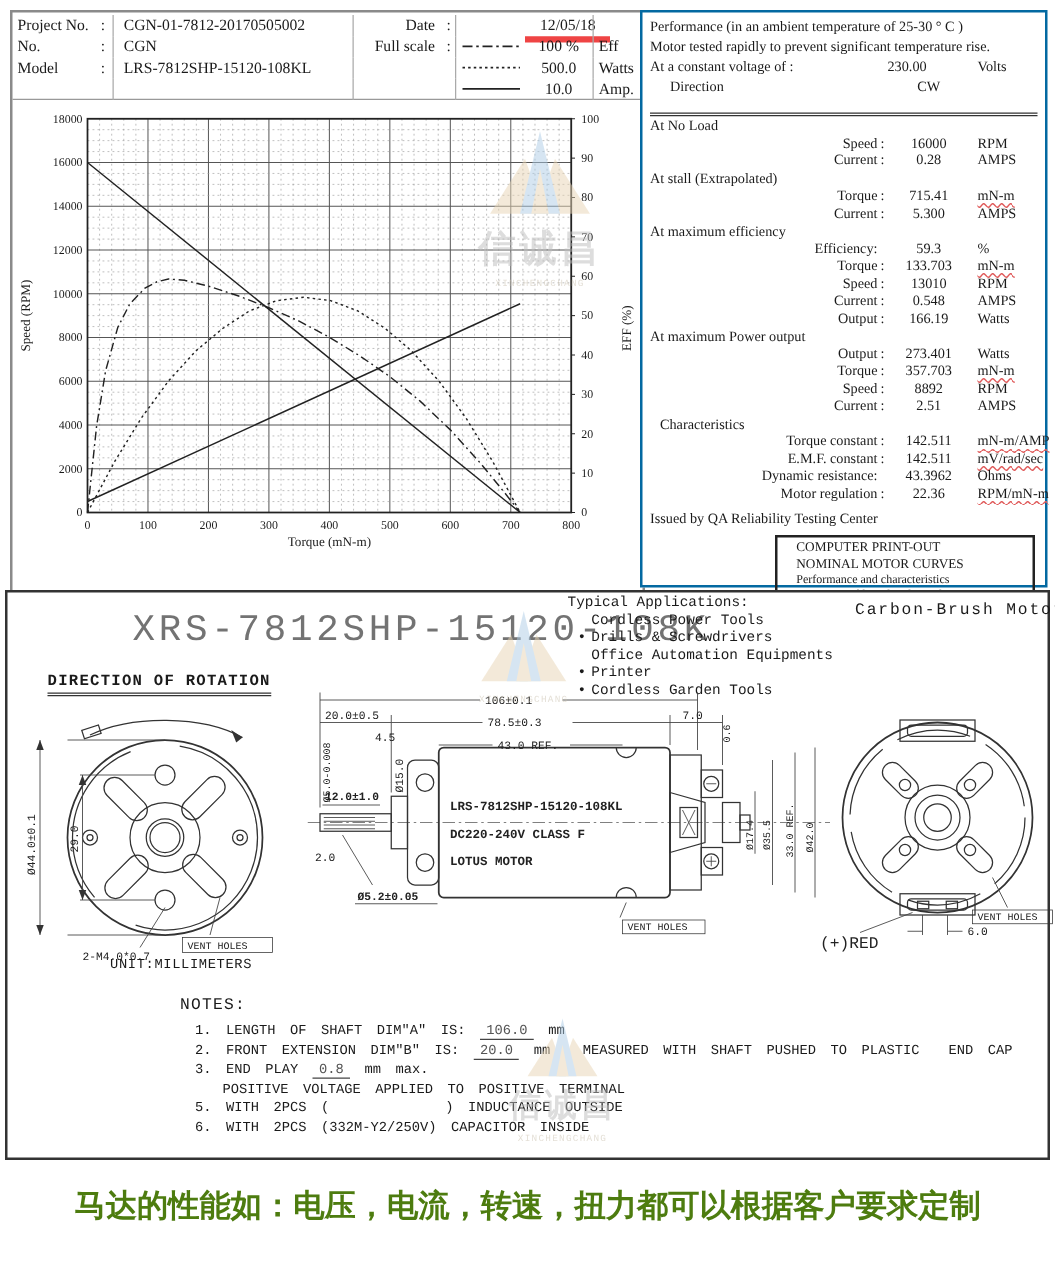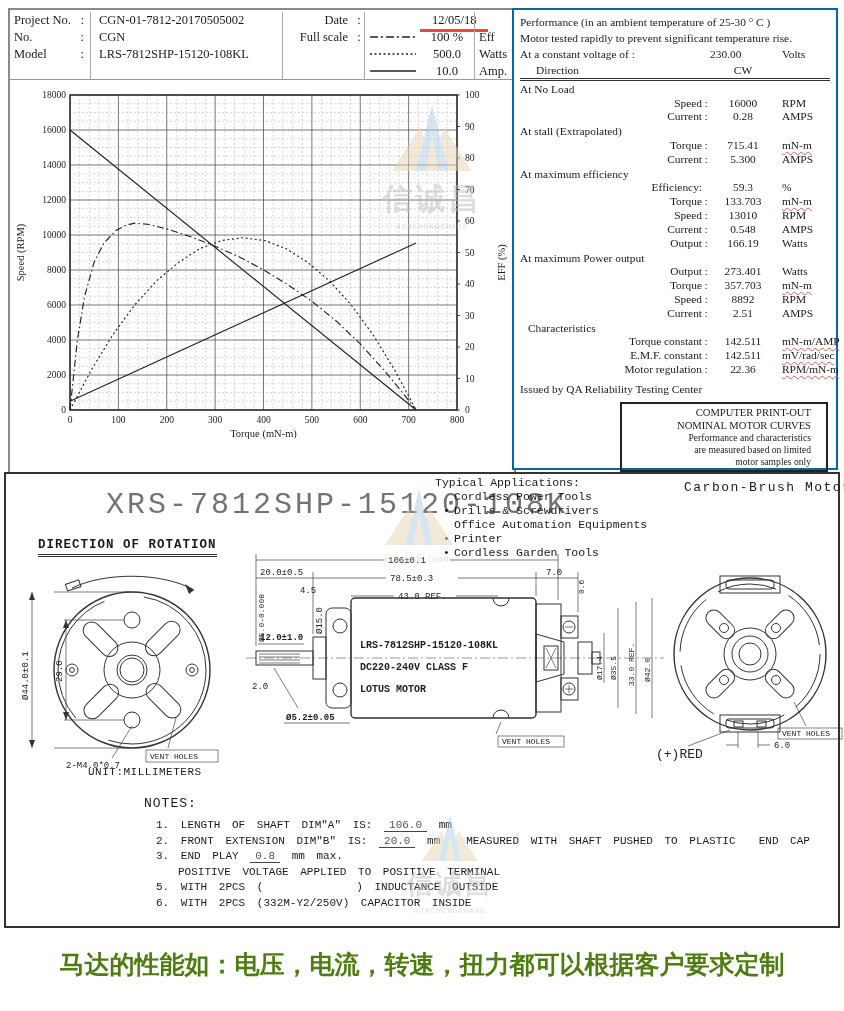--- a/index.html
+++ b/index.html
@@ -7,21 +7,21 @@
 
   
   .tl-box{position:absolute;left:8px;top:8px;width:508px;height:521px;border:2px solid #8a8a8a;box-sizing:border-box;background:#fff;}
   .hdr-grid{display:grid;grid-template-columns:80px 192px 72px 10px 56px 54px 38px;grid-auto-rows:17px;border-bottom:1px solid #999;padding-top:2px;height:70px;box-sizing:border-box;font-size:12.5px;}
   .hdr-grid span{white-space:pre;line-height:17px;}
   .hc{padding-left:4px;}
   .hc-lab{display:flex;justify-content:space-between;padding:0 6px 0 4px;}
   .bL{border-left:1px solid #aaa;}
   .hc-val{padding-left:8px;}
   .hc-c{text-align:center;}
-  .date-u{display:inline-block;border-bottom:3px solid #ef4444;padding:0 12px;}
+  .date-u{display:inline-block;border-bottom:5px solid #ef4444;padding:0 12px;}
   .leg-svg{width:50px;height:10px;margin:3px 0 0 3px;}
   .leg-line{stroke:#222;stroke-width:1.4;fill:none;}
   .ls-solid{stroke-dasharray:none;}
   .ls-dotted{stroke-dasharray:2 2.5;}
   .ls-dashdot{stroke-dasharray:8 3 2 3;}
 
   #chart-holder{position:absolute;left:0;top:70px;width:504px;height:372px;}
   .tick{font-size:9.5px;fill:#1a1a1a;font-family:"Liberation Serif",serif;}
   .axis-title{font-size:10.5px;fill:#1a1a1a;font-family:"Liberation Serif",serif;}
 
@@ -29,34 +29,34 @@
   .tr-box{position:absolute;left:512px;top:8px;width:326px;height:462px;border:2px solid #0369a1;box-sizing:border-box;background:#fff;padding:4px 6px 2px 6px;font-size:11.4px;}
   .perf-top div{line-height:16px;white-space:pre;}
   .perf-row{display:grid;grid-template-columns:182px 8px 66px 1fr;line-height:13.9px;}
   .perf-row .pr-name{text-align:right;white-space:pre;}
   .perf-row .pr-colon{text-align:center;}
   .perf-row .pr-value{text-align:center;}
   .perf-row .pr-unit{text-align:left;padding-left:6px;white-space:pre;}
   .wavy{text-decoration:underline;text-decoration-style:wavy;text-decoration-color:#e05a5a;text-decoration-thickness:1px;text-underline-offset:2px;}
   .perf-heading{line-height:14.5px;white-space:pre;}
   .ph-indent{padding-left:8px;}
-  .perf-body{border-top:3px double #333;margin-top:0;padding-top:1px;}
+  .perf-body{border-top:3px double #333;margin-top:12px;padding-top:1px;}
   .vrow{display:grid;grid-template-columns:182px 8px 66px 1fr;line-height:16px;}
   .vrow .vl{text-align:left;white-space:pre;}
   .vrow .dirl{padding-left:16px;}
   .issued{line-height:18px;padding-top:3px;}
-  .note-box{width:174px;margin:4px 2px 0 auto;border:2px solid #222;text-align:right;padding:2px 15px;}
+  .note-box{width:174px;margin:4px 2px 0 auto;border:2px solid #222;text-align:left;padding:2px 15px;}
   .note-box div{line-height:12px;font-size:9.6px;white-space:pre;}
   .note-box .nb-big{font-size:10.6px;line-height:13px;}
 
   
   .mid-box{position:absolute;left:4px;top:472px;width:836px;height:456px;border:2px solid #333;box-sizing:border-box;background:#fff;}
   .mono{font-family:"Liberation Mono","DejaVu Sans Mono",monospace;}
   .model-title{position:absolute;left:100px;top:14px;font-size:30px;letter-spacing:3px;color:#737373;font-family:"Liberation Mono",monospace;}
-  .apps{position:absolute;left:429px;top:2px;font-size:11.5px;line-height:14px;}
+  .apps{position:absolute;left:448px;top:2px;font-size:11.5px;line-height:14px;}
   .apps-title{white-space:pre;}
   .app-item{display:flex;white-space:pre;padding-left:8px;}
   .app-b{width:11px;}
   .category{position:absolute;left:678px;top:6px;font-size:13px;letter-spacing:1.5px;white-space:pre;}
   .rot-title{position:absolute;left:32px;top:64px;font-size:12.5px;font-weight:bold;letter-spacing:1px;border-bottom:3px double #333;padding-bottom:2px;white-space:pre;}
   .unit-label{position:absolute;left:82px;top:292px;font-size:11px;letter-spacing:.5px;white-space:pre;}
   .notes-title{position:absolute;left:138px;top:322px;font-size:13px;letter-spacing:1px;}
   #notes-list{position:absolute;left:150px;top:344px;font-size:11px;word-spacing:5px;}
   .note-row{line-height:15.5px;white-space:pre;}
   .note-row span{white-space:pre;}
@@ -370,20 +370,26 @@
           <span class="pr-value">142.511</span>
           <span class="pr-unit wavy">mN-m/AMP</span>
         </div>
         <div class="perf-row">
           <span class="pr-name">E.M.F. constant</span>
           <span class="pr-colon">:</span>
           <span class="pr-value">142.511</span>
           <span class="pr-unit wavy">mV/rad/sec</span>
         </div>
         <div class="perf-row">
+          <span class="pr-name">Dynamic resistance:</span>
+          <span class="pr-colon"></span>
+          <span class="pr-value">43.3962</span>
+          <span class="pr-unit">Ohms</span>
+        </div>
+        <div class="perf-row">
           <span class="pr-name">Motor regulation</span>
           <span class="pr-colon">:</span>
           <span class="pr-value">22.36</span>
           <span class="pr-unit wavy">RPM/mN-m</span>
         </div>
       </div>
     <div class="issued">Issued by QA Reliability Testing Center</div>
     <div class="note-box">
       <div class="nb-big">COMPUTER PRINT-OUT</div>
       <div class="nb-big">NOMINAL MOTOR CURVES</div>

